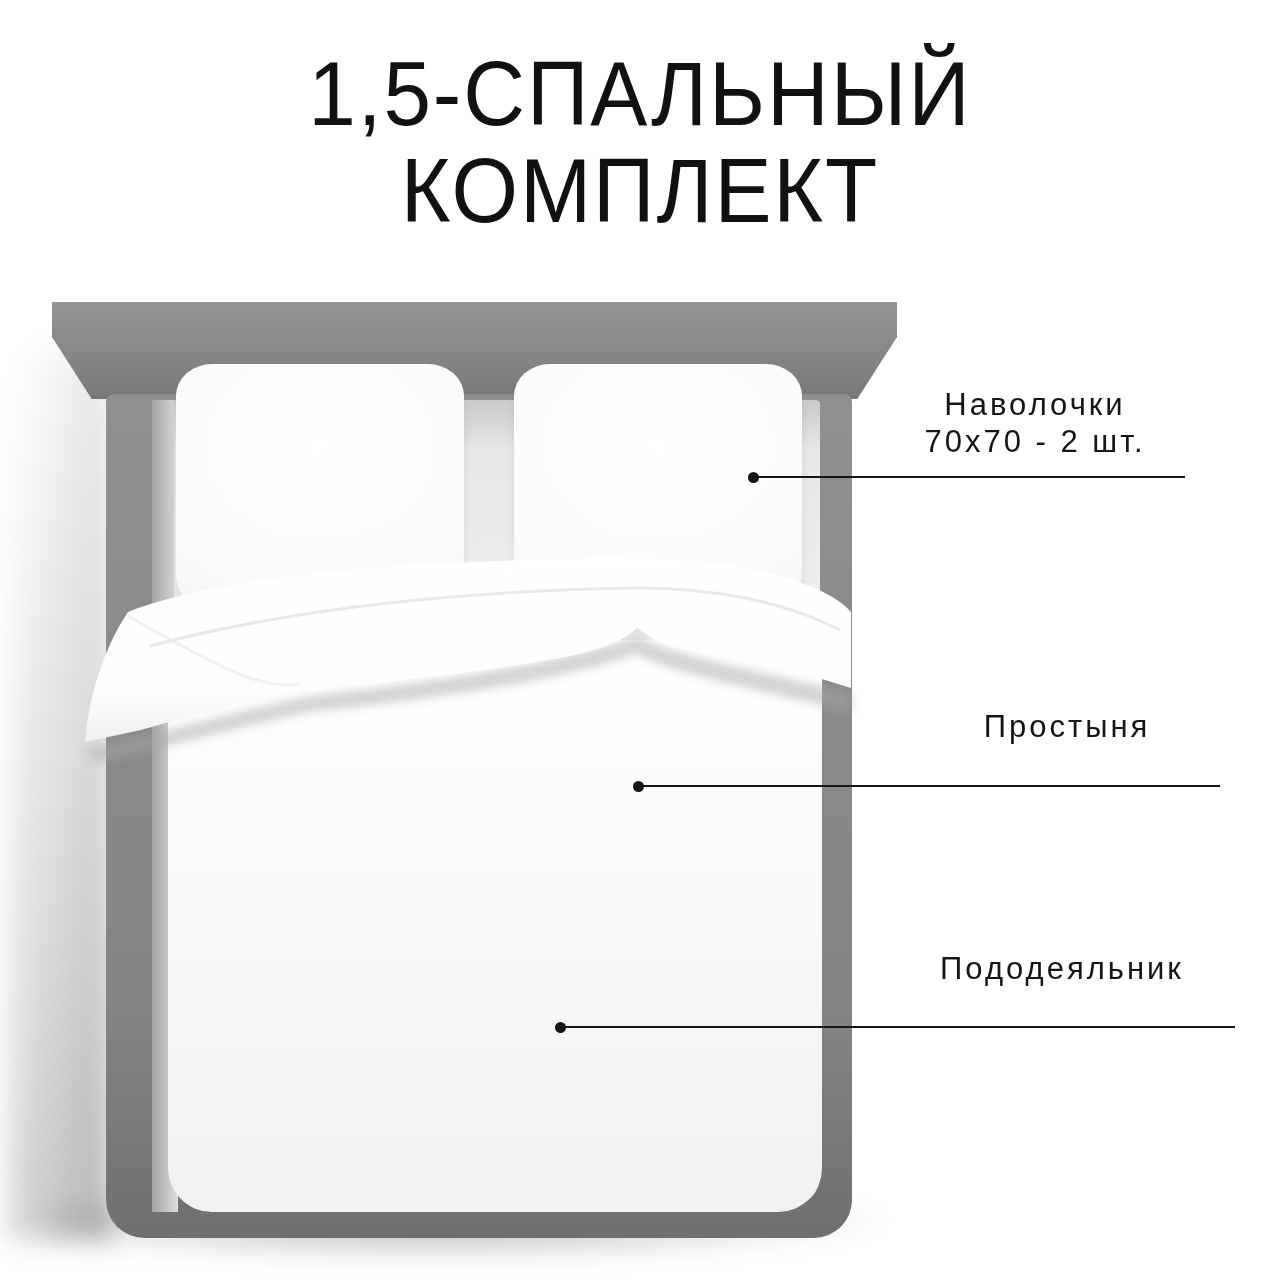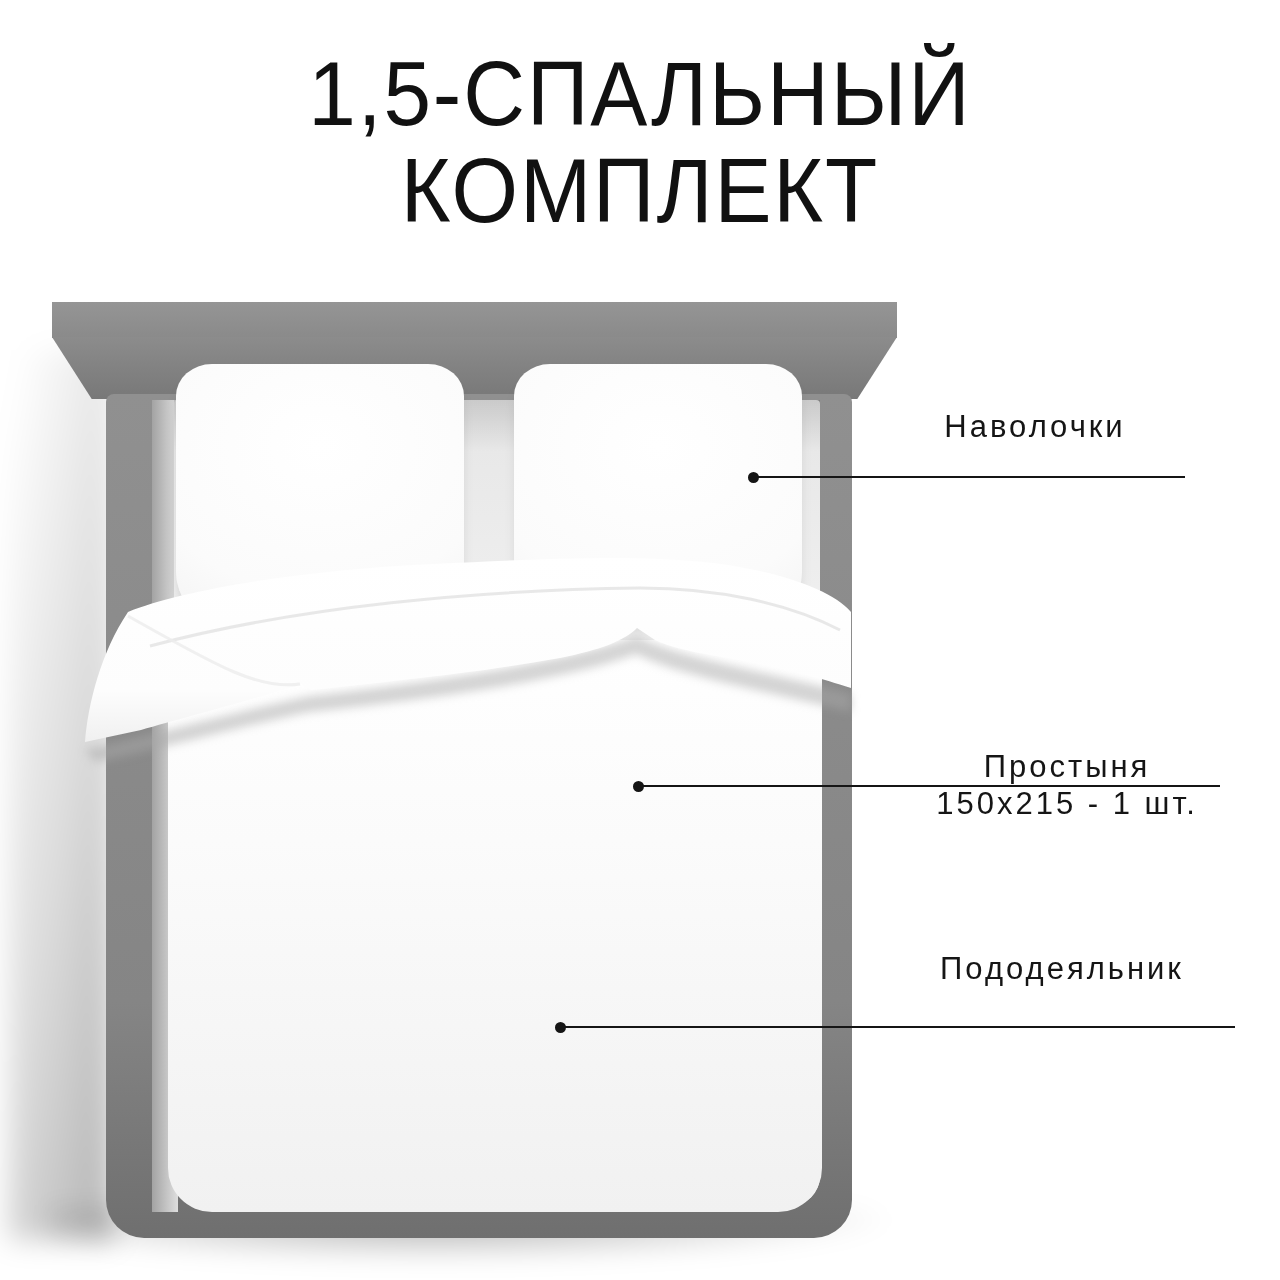--- a/index.html
+++ b/index.html
@@ -93,25 +93,25 @@
   .callout-text{
     position:absolute;text-align:center;
     font-size:31px;line-height:37px;letter-spacing:3px;
   }
   .callout-line{position:absolute;height:2px;background:#151515;}
   .callout-dot{
     position:absolute;width:11px;height:11px;border-radius:50%;
     background:#151515;
   }
   
-  .c1 .callout-text{left:885px;top:408px;width:300px;}
+  .c1 .callout-text{left:885px;top:386px;width:300px;}
   .c1 .callout-line{left:753px;top:476px;width:432px;}
   .c1 .callout-dot{left:748px;top:472px;}
   
-  .c2 .callout-text{left:917px;top:748px;width:300px;}
+  .c2 .callout-text{left:917px;top:708px;width:300px;}
   .c2 .callout-line{left:638px;top:785px;width:582px;}
   .c2 .callout-dot{left:633px;top:781px;}
   
   .c3 .callout-text{left:908px;top:950px;width:308px;}
   .c3 .callout-line{left:560px;top:1026px;width:675px;}
   .c3 .callout-dot{left:555px;top:1022px;}
 </style>
 </head>
 <body>
 
@@ -176,29 +176,29 @@
                C 252 700, 182 718, 141 730 Z" fill="url(#foldGrad)"></path>
 
       <path d="M 150 646 C 300 606, 480 590, 640 588 C 720 588, 790 604, 840 630" fill="none" stroke="#e6e6e6" stroke-width="3" opacity="0.9"></path>
       <path d="M 128 616 C 220 668, 260 690, 300 684" fill="none" stroke="#ececec" stroke-width="3" opacity="0.8"></path>
     </svg>
   </div>
 
   <div class="callout c1">
     <div class="callout-text">
       <div>Наволочки</div>
+      <div>70х70 - 2 шт.</div>
     </div>
     <div class="callout-line"></div>
     <div class="callout-dot"></div>
   </div>
 
   <div class="callout c2">
     <div class="callout-text">
       <div>Простыня</div>
-      <div>150х215 - 1 шт.</div>
     </div>
     <div class="callout-line"></div>
     <div class="callout-dot"></div>
   </div>
 
   <div class="callout c3">
     <div class="callout-text">
       <div>Пододеяльник</div>
     </div>
     <div class="callout-line"></div>

